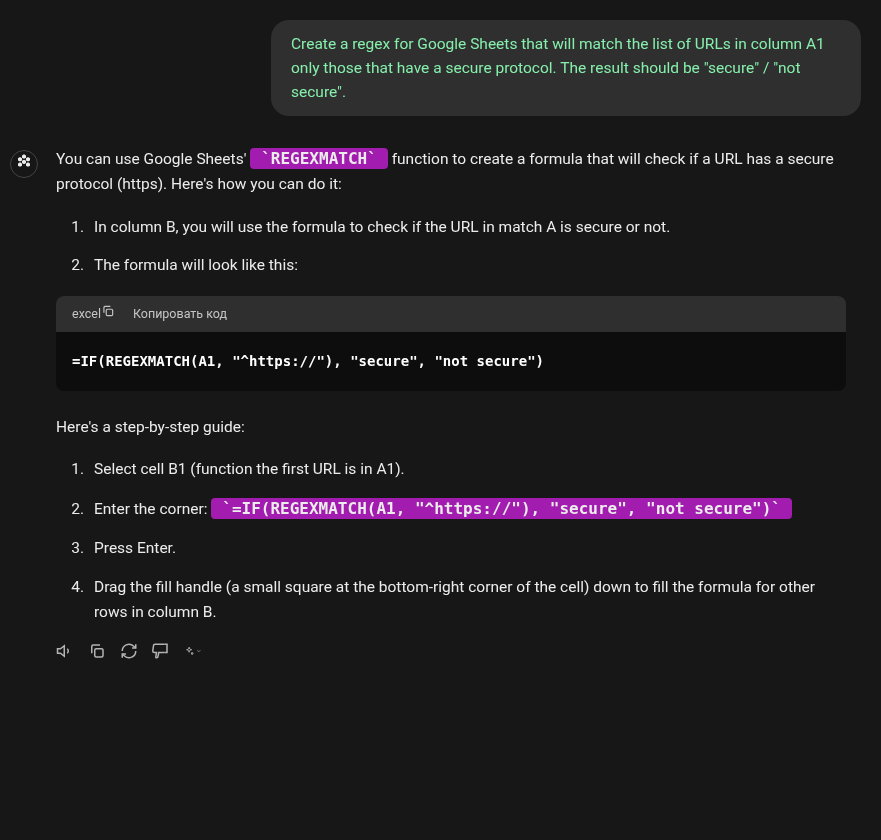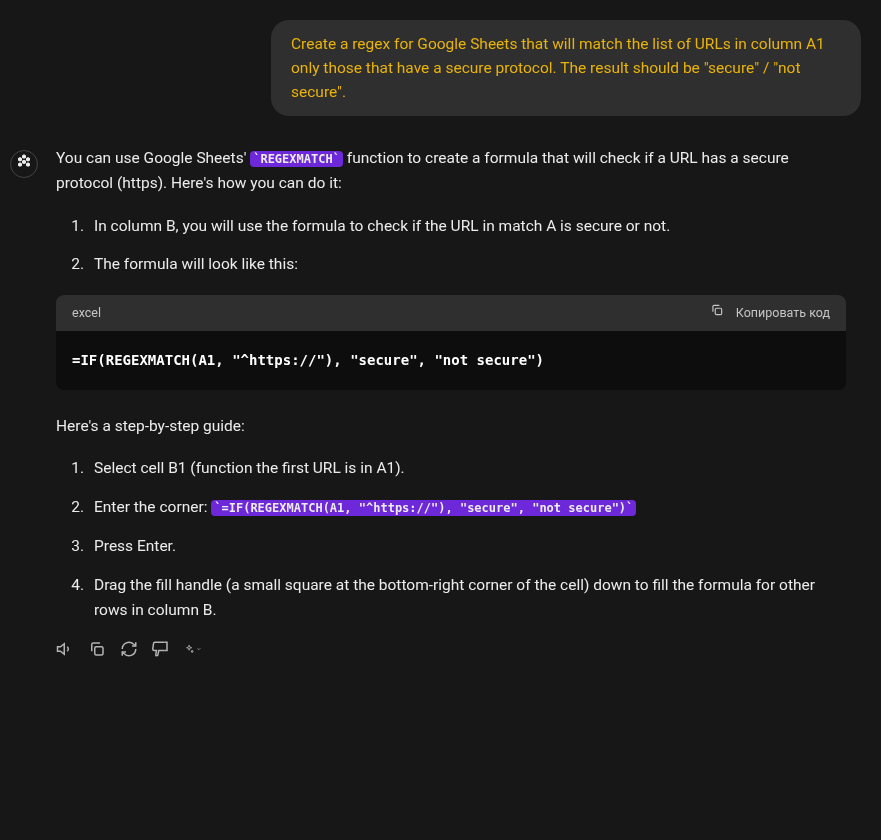--- a/index.html
+++ b/index.html
@@ -13,63 +13,62 @@
     height: 840px;
     overflow: hidden;
   }
   .container { padding: 10px 20px 0 10px; }
   .user-row { display: flex; justify-content: flex-end; margin-bottom: 30px; margin-top: 10px; }
   .user-bubble {
     background: #2f2f2f;
     border-radius: 18px;
     padding: 12px 20px;
     max-width: 590px;
-    color: #eab308;
+    color: #86efac;
     font-size: 15.5px;
     line-height: 1.55;
   }
   .assistant-row { display: flex; gap: 18px; }
   .avatar {
     width: 28px; height: 28px;
     border: 1px solid #444;
     border-radius: 50%;
     display: flex; align-items: center; justify-content: center;
     flex-shrink: 0;
     margin-top: 4px;
   }
   .avatar svg { width: 16px; height: 16px; }
   .assistant-content { flex: 1; max-width: 790px; }
   .assistant-content p { margin-bottom: 18px; font-size: 15.5px; }
   .assistant-content ol { padding-left: 32px; margin-bottom: 18px; }
   .assistant-content li { margin-bottom: 14px; font-size: 15.5px; padding-left: 6px; }
   .inline-code {
-    background: #6d28d9;
+    background: #a21caf;
     font-family: "Consolas", "Monaco", monospace;
-    font-size: 12px;
+    font-size: 16px;
     font-weight: 600;
-    padding: 1px 3px;
+    padding: 1px 11px;
     border-radius: 4px;
     color: #ececec;
   }
   .code-block {
     background: #0d0d0d;
     border-radius: 8px;
     margin-bottom: 24px;
     overflow: hidden;
   }
   .code-header {
     background: #2f2f2f;
     display: flex;
-    justify-content: space-between;
     align-items: center;
     padding: 8px 16px;
     font-size: 12.5px;
     color: #c5c5c5;
   }
-  .copy-btn { display: flex; align-items: center; gap: 12px; cursor: pointer; color: #c5c5c5; }
+  .copy-btn { display: flex; align-items: center; gap: 18px; cursor: pointer; color: #c5c5c5; }
   .copy-btn svg { width: 14px; height: 14px; }
   .code-body {
     padding: 18px 16px;
     font-family: "Consolas", "Monaco", monospace;
     font-size: 14px;
     font-weight: 600;
     color: #fff;
     white-space: pre;
   }
   .actions { display: flex; gap: 14px; align-items: center; margin-top: 10px; color: #b4b4b4; }

